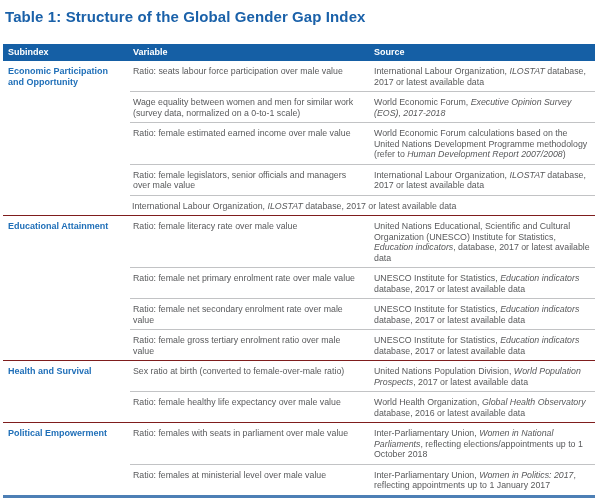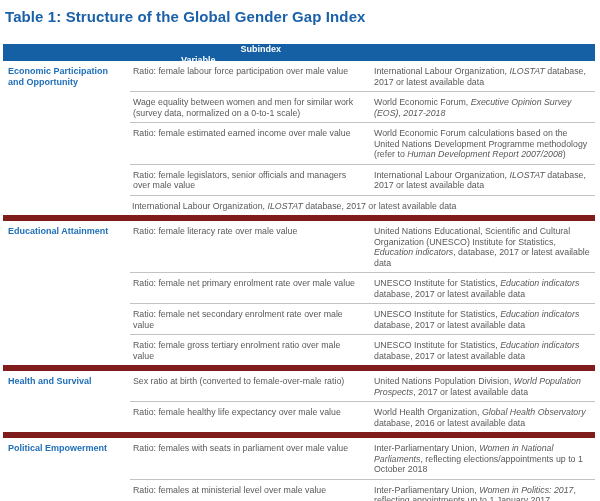--- a/index.html
+++ b/index.html
@@ -26,27 +26,26 @@
     line-height: 10.5px;
   }
   .thead {
     display: flex;
     background: #155fa5;
     color: #ffffff;
     font-weight: bold;
     height: 17px;
     align-items: center;
     font-size: 9px;
-    flex-direction: column;
   }
   .col-sub { width: 127px; box-sizing: border-box; padding-left: 5px; }
   .col-var { width: 242px; box-sizing: border-box; padding-left: 3px; }
   .col-src { flex: 1; box-sizing: border-box; padding-left: 2px; }
   .section { display: flex; }
-  .section + .section { border-top: 6px solid #7f1d1d; }
+  .section + .section { border-top: 1px solid #7f1d1d; }
   .subindex-cell {
     width: 127px; box-sizing: border-box;
     padding: 5px 12px 4px 5px;
     font-weight: bold;
     color: #1f6fb8;
     font-size: 9px;
     line-height: 11px;
   }
   .rows { flex: 1; display: flex; flex-direction: column; }
   .row { display: flex; }
@@ -73,21 +72,21 @@
     <div class="thead">
       <div class="col-sub">Subindex</div>
       <div class="col-var">Variable</div>
       <div class="col-src">Source</div>
     </div>
 
     <div class="section">
       <div class="subindex-cell">Economic Participation and Opportunity</div>
       <div class="rows">
         <div class="row">
-          <div class="cell-variable">Ratio: female labour force participation over male value</div>
+          <div class="cell-variable">Ratio: seats labour force participation over male value</div>
           <div class="cell-source"><span>International Labour Organization, </span><span class="it">ILOSTAT</span><span> database, 2017 or latest available data</span></div>
         </div>
         <div class="row">
           <div class="cell-variable">Wage equality between women and men for similar work (survey data, normalized on a 0-to-1 scale)</div>
           <div class="cell-source"><span>World Economic Forum, </span><span class="it">Executive Opinion Survey (EOS), 2017-2018</span><span></span></div>
         </div>
         <div class="row">
           <div class="cell-variable">Ratio: female estimated earned income over male value</div>
           <div class="cell-source"><span>World Economic Forum calculations based on the United Nations Development Programme methodology (refer to </span><span class="it">Human Development Report 2007/2008</span><span>)</span></div>
         </div>

